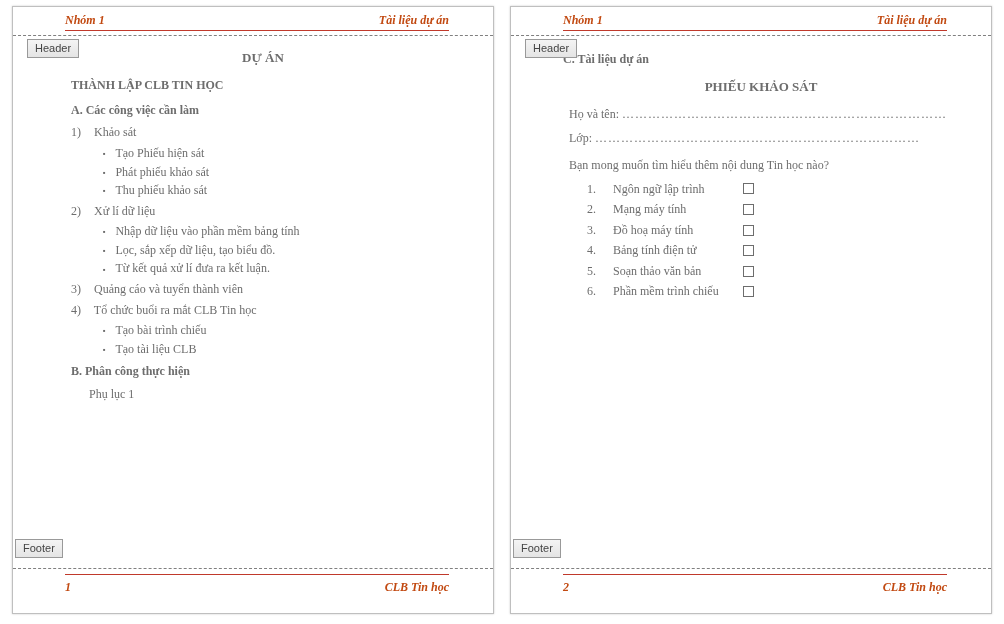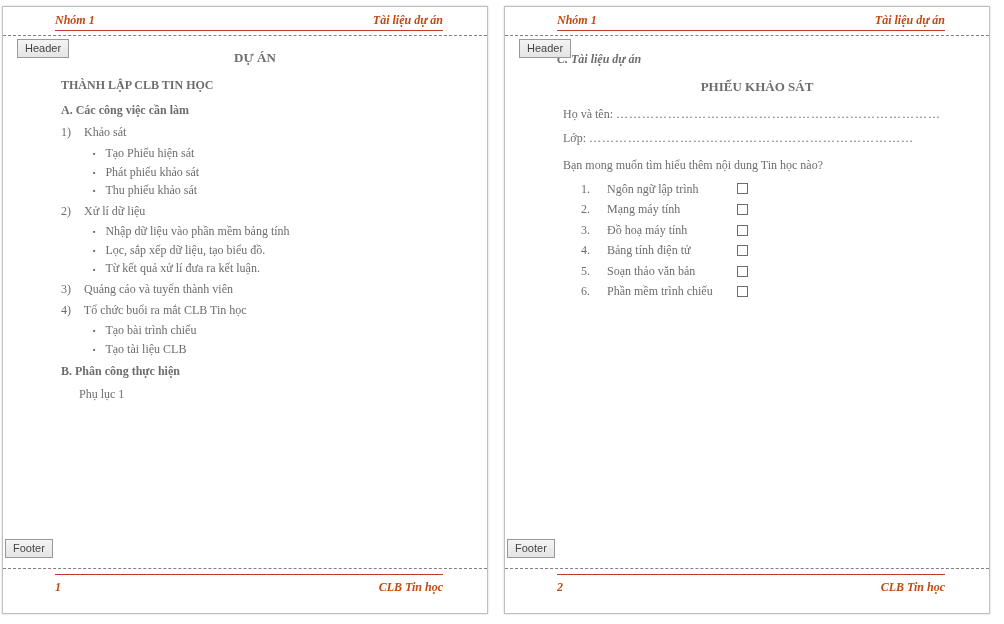--- a/index.html
+++ b/index.html
@@ -10,21 +10,21 @@
     body {
       font-family: "Times New Roman", Times, serif;
       background: #ffffff;
       width: 1004px;
       height: 624px;
       overflow: hidden;
     }
     .workspace {
       display: flex;
       gap: 16px;
-      padding: 6px 2px;
+      padding: 6px 12px;
       background: #ffffff;
     }
     .page {
       background: #ffffff;
       border: 1px solid #bfbfbf;
       width: 486px;
       height: 608px;
       position: relative;
       box-shadow: 0 0 2px rgba(0,0,0,0.2);
     }
@@ -233,21 +233,21 @@
   <div class="page">
     <div class="hdr-row">
       <span>Nhóm 1</span>
       <span>Tài liệu dự án</span>
     </div>
     <div class="hdr-underline"></div>
     <div class="dashed-sep"></div>
     <div class="tab-label tab-header">Header</div>
 
     <div class="body-area">
-      <div class="section-label" style="margin-left:-6px;font-style:italic;">C. Tài liệu dự án</div>
+      <div class="section-label" style="margin-left:-6px;">C. Tài liệu dự án</div>
       <div class="title-center" style="margin-top:8px;">PHIẾU KHẢO SÁT</div>
 
       <div class="field-line">
         <span>Họ và tên:</span>
         <span class="dots">…………………………………………………………………</span>
       </div>
       <div class="field-line">
         <span>Lớp:</span>
         <span class="dots">…………………………………………………………………</span>
       </div>

